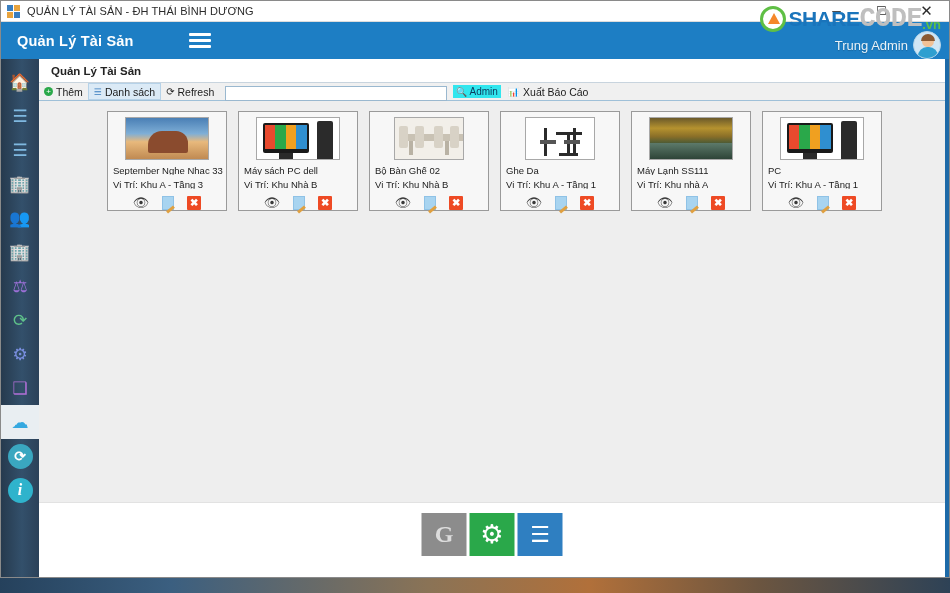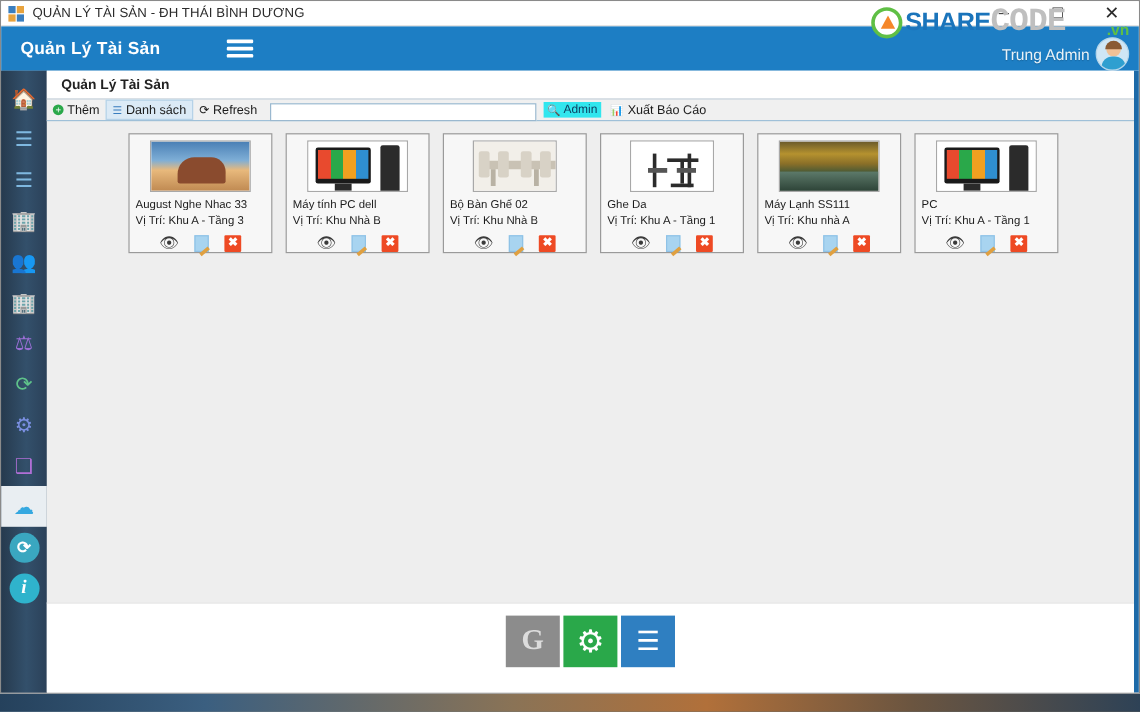--- a/index.html
+++ b/index.html
@@ -55,21 +55,21 @@
     position:absolute; right:8px; top:-18px; display:flex; flex-direction:column;
     align-items:flex-end; pointer-events:none;
   }
   .brand-row { display:flex; align-items:center; }
   .sc-logo { width:26px; height:26px; border-radius:50%; background:#fff; position:relative; margin-right:2px;
              border:3px solid #5fbf45; overflow:hidden; }
   .sc-logo::after{ content:""; position:absolute; left:5px; top:4px; width:0; height:0;
      border-left:6px solid transparent; border-right:6px solid transparent; border-bottom:11px solid #f5872a;}
   .sc-share { font-size:21px; font-weight:bold; color:#1a74bb; letter-spacing:-.5px; }
   .sc-code  { font-size:27px; font-weight:bold; color:#bfbfbf; letter-spacing:-.5px;font-family:Liberation Mono, monospace; }
-  .sc-vn    { font-size:13px; font-weight:bold; color:#5fbf45; align-self:flex-end; margin-bottom:2px;margin-left:34px;}
+  .sc-vn    { font-size:13px; font-weight:bold; color:#5fbf45; align-self:flex-end; margin-bottom:2px;}
   .brand-user { display:flex; align-items:center; margin-top:-3px; }
   .username { color:#e9f2f8; font-size:13px; margin-right:5px; text-shadow:0 1px 1px rgba(0,0,0,.2); }
   .avatar { width:28px; height:28px; border-radius:50%; background:#cfe6f5; position:relative; overflow:hidden;
             border:1px solid #b6d6ea; }
   .avatar::before{content:"";position:absolute;left:8px;top:4px;width:12px;height:11px;border-radius:50%;background:#f0c196;}
   .avatar::after{content:"";position:absolute;left:4px;top:15px;width:20px;height:14px;border-radius:9px 9px 0 0;background:#2f9fd0;}
   .avatar i{position:absolute;left:7px;top:2px;width:14px;height:7px;border-radius:7px 7px 0 0;background:#8a5a33;}
   
   .body-area { flex:1; display:flex; min-height:0; }
   
@@ -293,38 +293,38 @@
           <span class="bars-ico">📊</span>
           <span class="lbl">Xuất Báo Cáo</span>
         </div>
       </div>
 
       <div class="cards" id="cards">
           <div class="card">
             <div class="thumb">
               <div class="art-rock"></div>
             </div>
-            <div class="card-name">August Nghe Nhac 33</div>
+            <div class="card-name">September Nghe Nhac 33</div>
             <div class="card-loc">Vị Trí: Khu A - Tầng 3</div>
             <div class="card-acts">
               <span class="act act-eye">👁</span>
               <span class="act act-edit"></span>
               <span class="act act-del">✖</span>
             </div>
           </div>
           <div class="card">
             <div class="thumb">
               <div class="art-pc">
                 <div class="mon"></div>
                 <div class="scr"></div>
                 <div class="stand"></div>
                 <div class="tower"></div>
               </div>
             </div>
-            <div class="card-name">Máy tính PC dell</div>
+            <div class="card-name">Máy sách PC dell</div>
             <div class="card-loc">Vị Trí: Khu Nhà B</div>
             <div class="card-acts">
               <span class="act act-eye">👁</span>
               <span class="act act-edit"></span>
               <span class="act act-del">✖</span>
             </div>
           </div>
           <div class="card">
             <div class="thumb pad">
               <div class="art-table">

